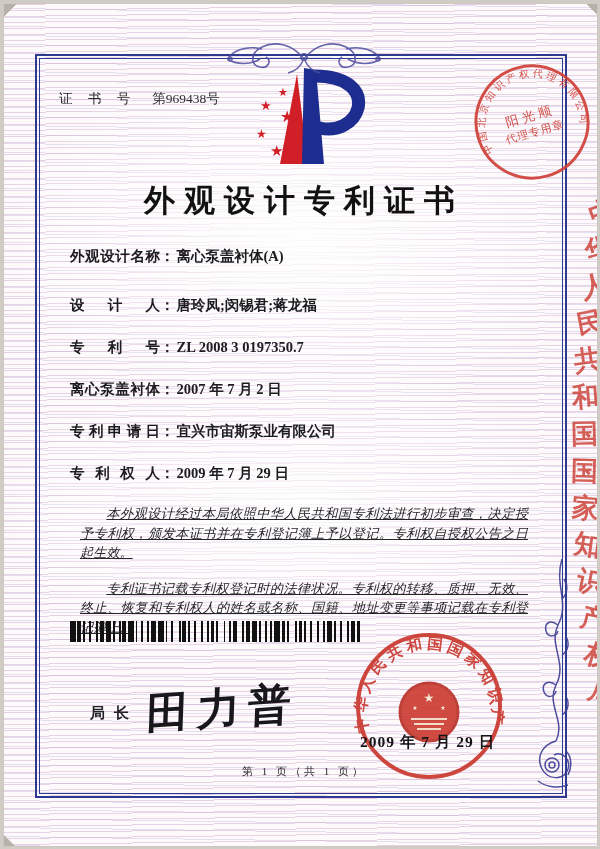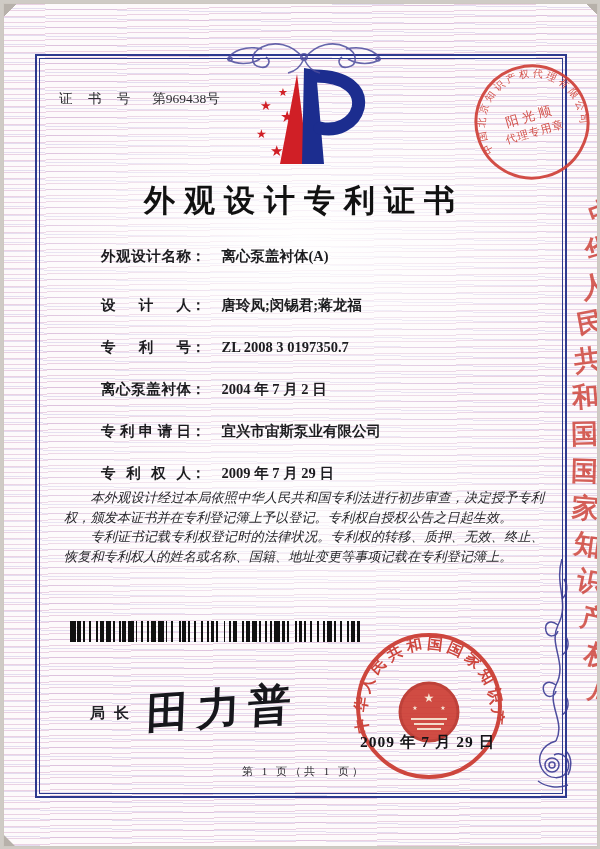--- a/index.html
+++ b/index.html
@@ -26,26 +26,26 @@
 
   #certno{position:absolute;left:55px;top:86px;font-size:13.5px;color:#2a2a2e;z-index:4;}
   #certno .lab{letter-spacing:6px;margin-right:16px;}
   #logo{position:absolute;left:236px;top:58px;z-index:2;}
   #title{position:absolute;left:0;top:176px;width:600px;text-align:center;font-size:31px;
     font-weight:700;letter-spacing:9px;color:#111;z-index:4;}
 
   #fields{position:absolute;left:66px;top:243px;width:430px;z-index:4;}
   .frow{font-size:14.5px;color:#1c1c1f;font-weight:600;margin-bottom:23px;white-space:nowrap;}
   .frow:first-child{margin-bottom:30px;}
-  .fl{display:inline-block;width:90px;text-align:justify;text-align-last:justify;margin-left:31px;}
-  .fv{margin-left:16px;}
+  .fl{display:inline-block;width:90px;text-align:justify;text-align-last:justify;}
+  .fv{margin-left:2px;}
 
   #paras{position:absolute;left:60px;top:484px;width:480px;z-index:4;font-style:italic;
     font-size:13.2px;line-height:19.6px;color:#26262a;text-align:justify;}
-  #paras p{margin:0;text-indent:2em;}
+  #paras p{margin:16px;text-indent:2em;text-decoration:underline;}
 
   #barcode{position:absolute;left:66px;top:617px;width:292px;height:21px;display:flex;z-index:4;}
   #barcode div{height:100%;}
 
   #director{position:absolute;left:86px;top:700px;font-size:15px;letter-spacing:9px;
     color:#232328;font-weight:600;z-index:4;}
   #signature{position:absolute;left:142px;top:676px;font-size:43px;font-weight:700;
     letter-spacing:8px;color:#17171c;transform:rotate(-4deg) skewX(-6deg);z-index:4;}
 
   #official-seal{position:absolute;left:349px;top:626px;width:152px;height:152px;opacity:.9;z-index:3;}
@@ -115,21 +115,21 @@
       <text x="30" y="94" font-size="15">★</text>
     </g>
   </svg>
 
   <div id="title">外观设计专利证书</div>
 
   <div id="fields">
       <div class="frow"><span class="fl">外观设计名称</span><span>：</span><span class="fv">离心泵盖衬体(A)</span></div>
       <div class="frow"><span class="fl">设计人</span><span>：</span><span class="fv">唐玲凤;闵锡君;蒋龙福</span></div>
       <div class="frow"><span class="fl">专利号</span><span>：</span><span class="fv">ZL 2008 3 0197350.7</span></div>
-      <div class="frow"><span class="fl">离心泵盖衬体</span><span>：</span><span class="fv">2004 年 7 月 2 日</span></div>
+      <div class="frow"><span class="fl">离心泵盖衬体</span><span>：</span><span class="fv">2007 年 7 月 2 日</span></div>
       <div class="frow"><span class="fl">专利申请日</span><span>：</span><span class="fv">宜兴市宙斯泵业有限公司</span></div>
       <div class="frow"><span class="fl">专利权人</span><span>：</span><span class="fv">2009 年 7 月 29 日</span></div>
     </div>
 
   <div id="paras">
       <p>本外观设计经过本局依照中华人民共和国专利法进行初步审查，决定授予专利权，颁发本证书并在专利登记簿上予以登记。专利权自授权公告之日起生效。</p>
       <p>专利证书记载专利权登记时的法律状况。专利权的转移、质押、无效、终止、恢复和专利权人的姓名或名称、国籍、地址变更等事项记载在专利登记簿上。</p>
     </div>
 
   <div id="barcode">

